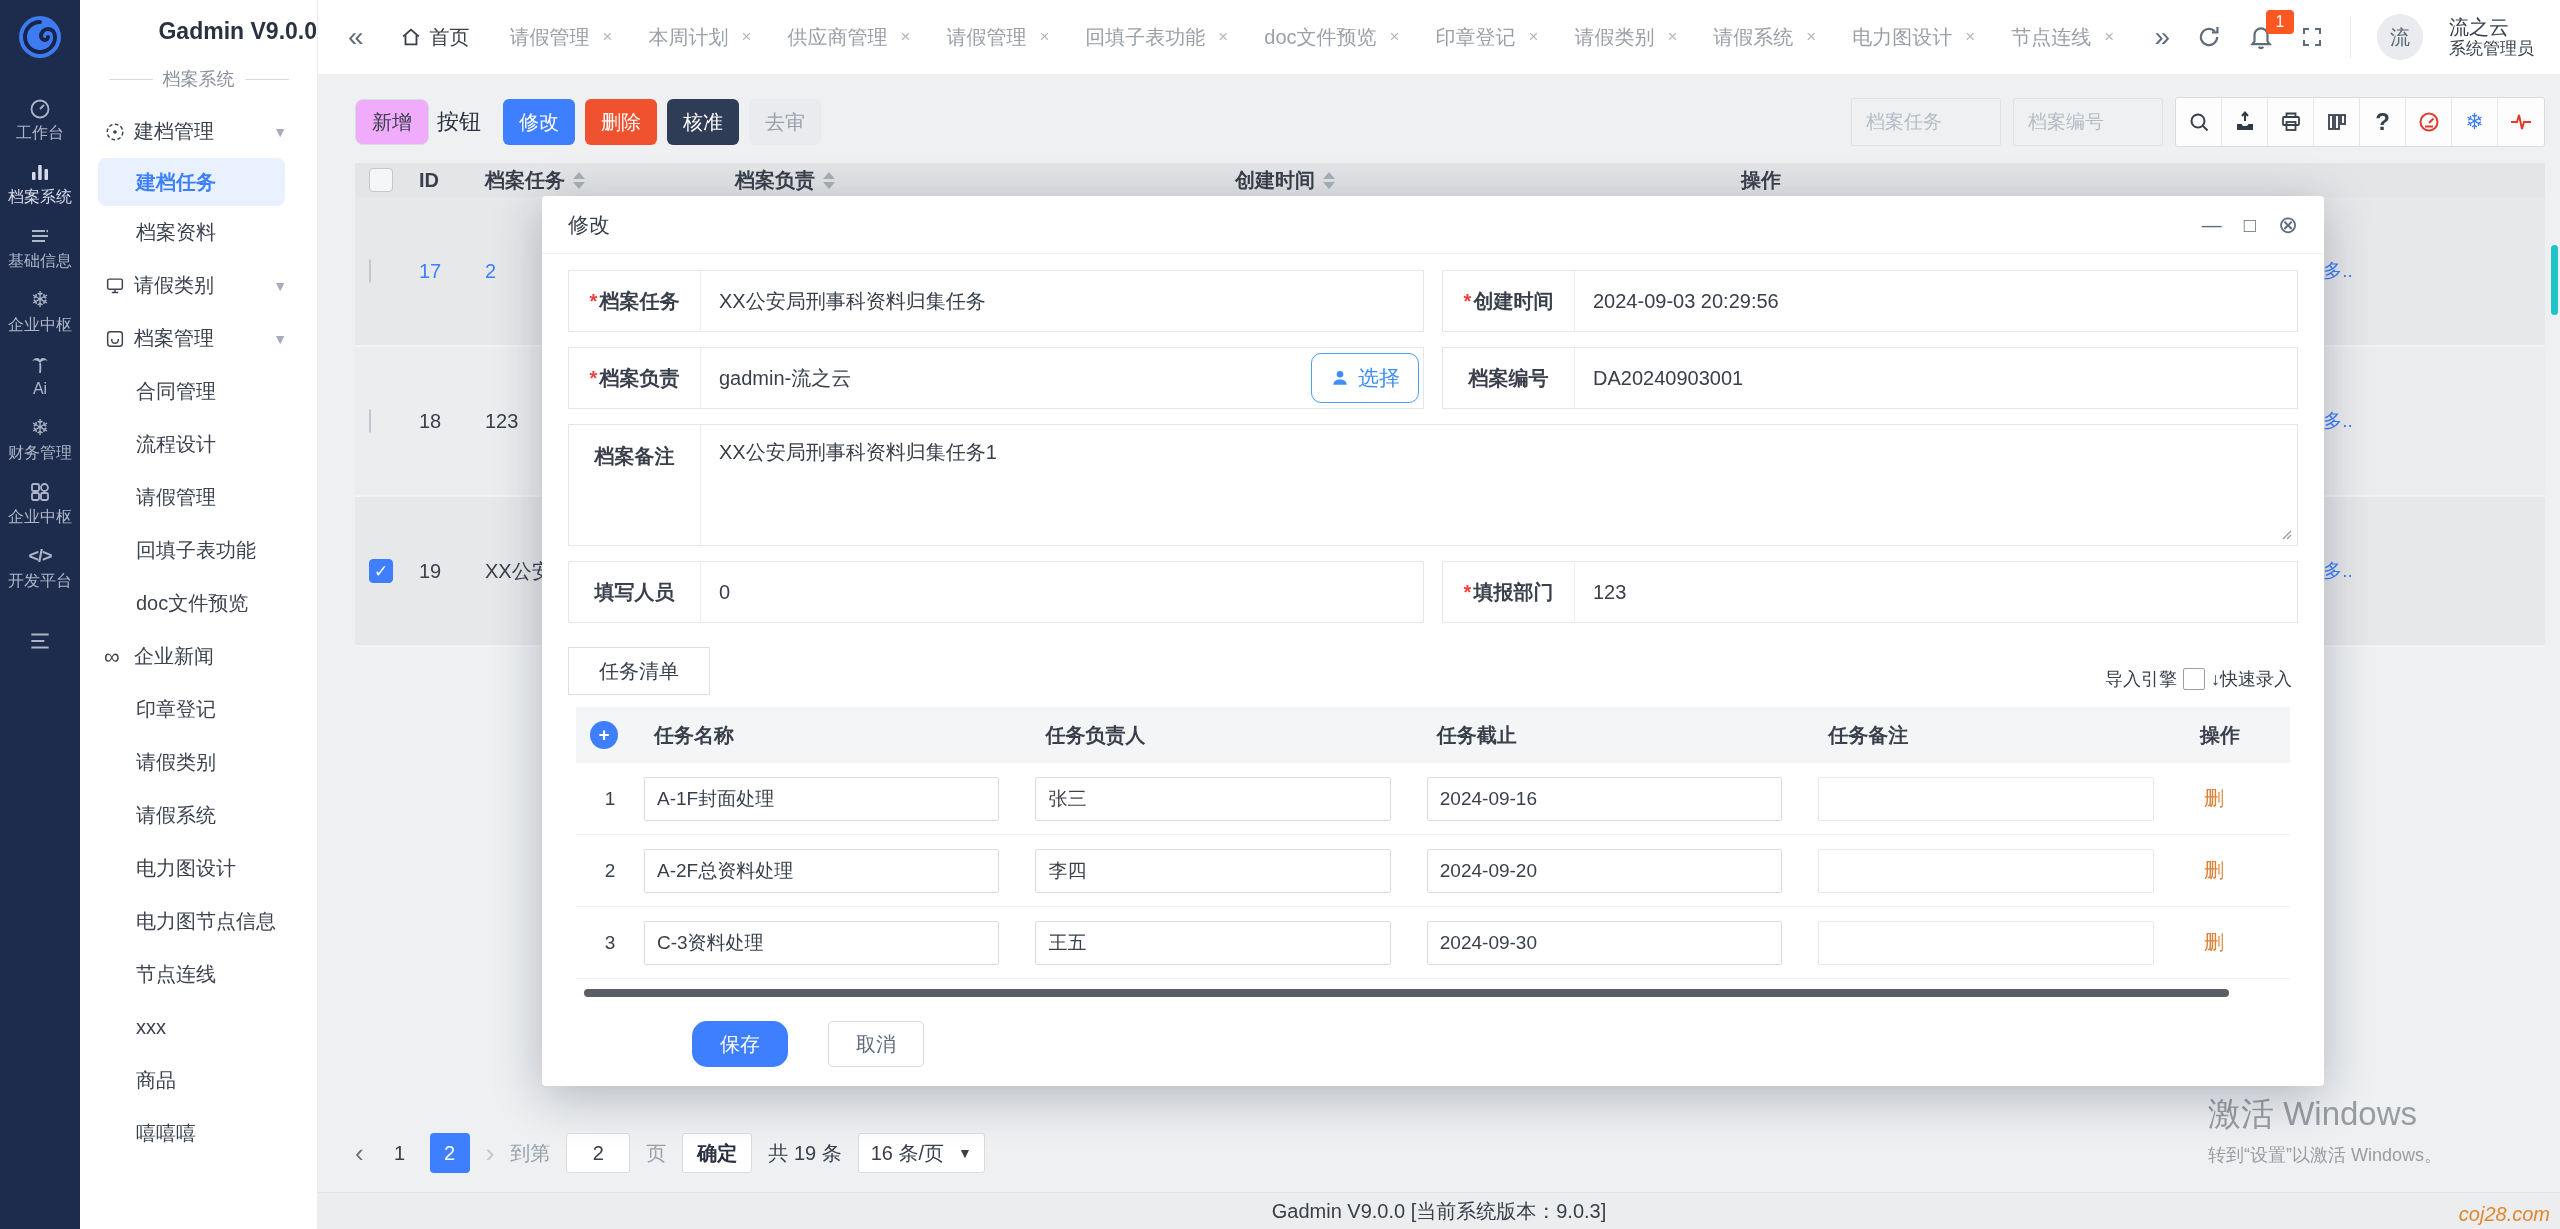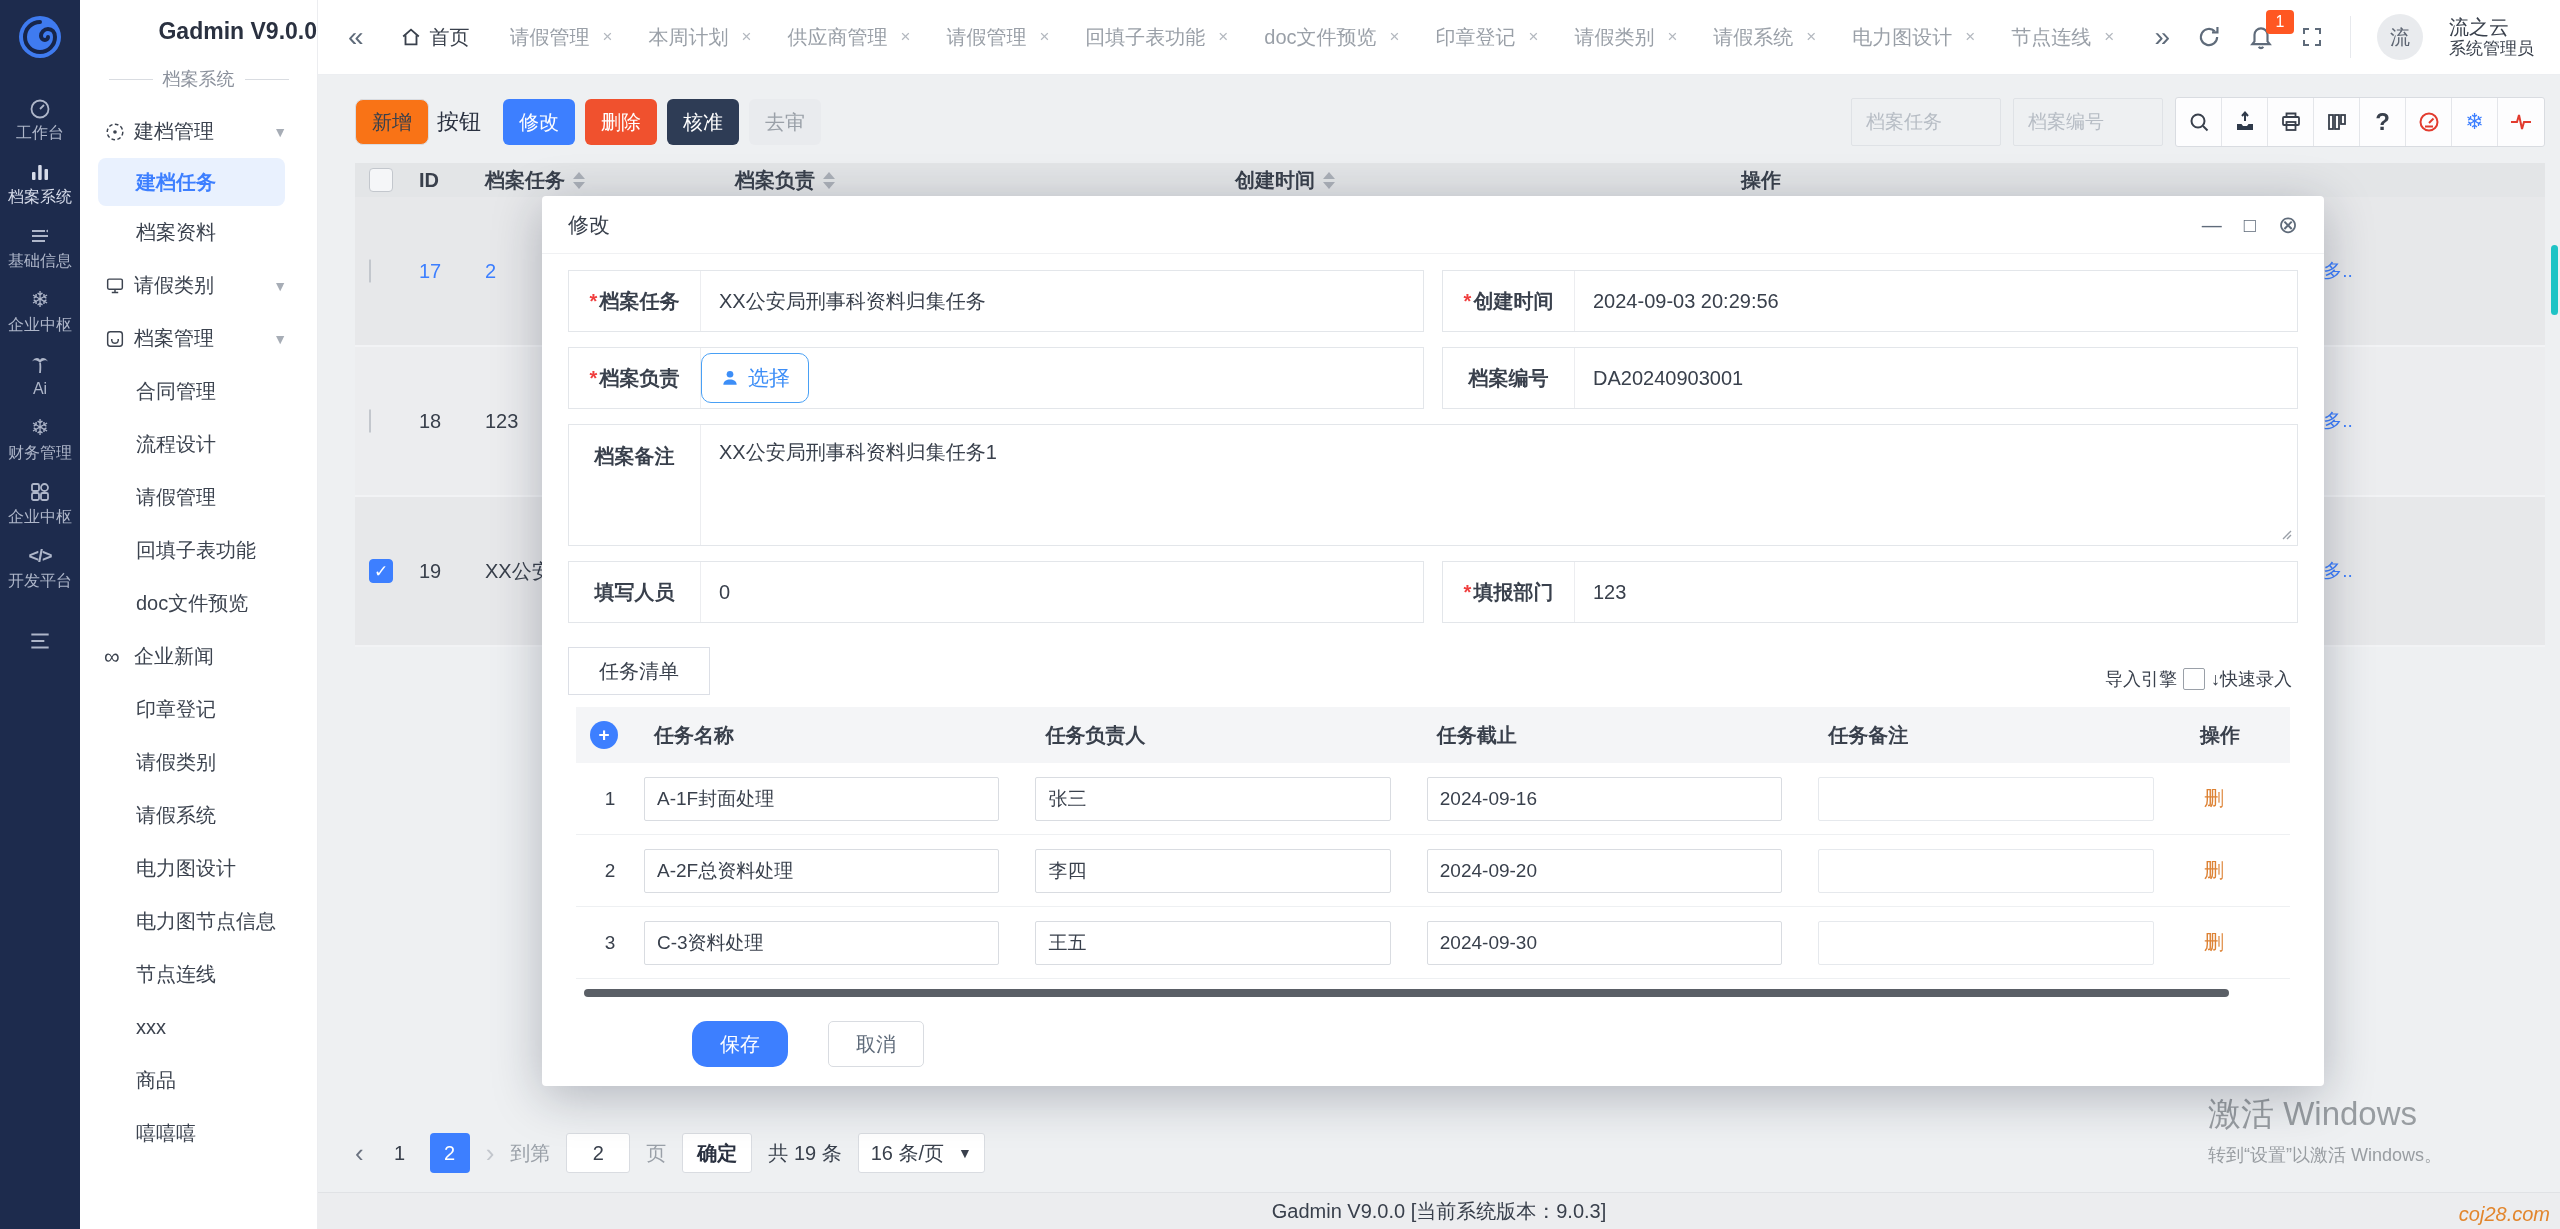--- a/index.html
+++ b/index.html
@@ -49,21 +49,21 @@
   .tb-avatar { width:46px; height:46px; border-radius:50%; background:#e9ebee; color:#5d6572; font-size:20px; display:flex; align-items:center; justify-content:center; cursor:pointer; }
   .tb-user { line-height:1.2; cursor:pointer; }
   .tb-user .u-name { font-size:20px; color:#39404c; }
   .tb-user .u-role { font-size:17px; color:#39404c; }
 
   
   .content { position:absolute; left:0; top:75px; right:0; bottom:0; background:#eef0f2; }
 
   .toolbar { position:absolute; left:37px; right:15px; top:22px; height:50px; display:flex; align-items:center; }
   .btn { height:46px; padding:0 16px; border-radius:6px; font-size:20px; display:flex; align-items:center; justify-content:center; cursor:pointer; border:none; white-space:nowrap; }
-  .btn-plain { background:#f97316; border:1px solid #d9dce1; color:#39404c; border-radius:8px; }
+  .btn-plain { background:#f0abfc; border:1px solid #d9dce1; color:#39404c; border-radius:8px; }
   .btn-primary { background:#3d7fff; color:#fff; }
   .btn-danger { background:#f0512e; color:#fff; }
   .btn-dark { background:#2e3c55; color:#fff; }
   .btn-muted { background:#e9ebee; color:#9aa0a8; }
   .tbar-label { font-size:22px; color:#2a3140; margin:0 12px 0 8px; }
   .toolbar .gap { margin-left:10px; }
   .tbar-right { margin-left:auto; display:flex; align-items:center; gap:12px; }
   .tbar-search { width:150px; height:48px; background:#eef0f2; border:1px solid #dfe2e6; border-radius:2px; font-size:19px; color:#39404c; padding:0 14px; font-family:inherit; }
   .tbar-search::placeholder { color:#b6bcc4; }
   .icon-group { display:flex; height:50px; background:#fdfdfe; border:1px solid #d9dce1; border-radius:3px; }
@@ -623,20 +623,21 @@
             <div class="f-value">2024-09-03 20:29:56</div>
           </div>
         </div>
 
         <div class="f-row">
           <div class="f-box">
             <div class="f-label">
                 <span class="star">*</span>
                 <span>档案负责</span>
               </div>
+            <div class="f-value">gadmin-流之云</div>
             <button class="select-btn">
               <svg viewBox="0 0 24 24" width="20" height="20">
                   <circle cx="12" cy="7.5" r="4" fill="#3d8ef7"></circle>
                   <path d="M4 20c0-4.2 3.8-6.2 8-6.2s8 2 8 6.2z" fill="#3d8ef7"></path>
                 </svg>
               <span>选择</span>
             </button>
           </div>
           <div class="f-box">
             <div class="f-label">

